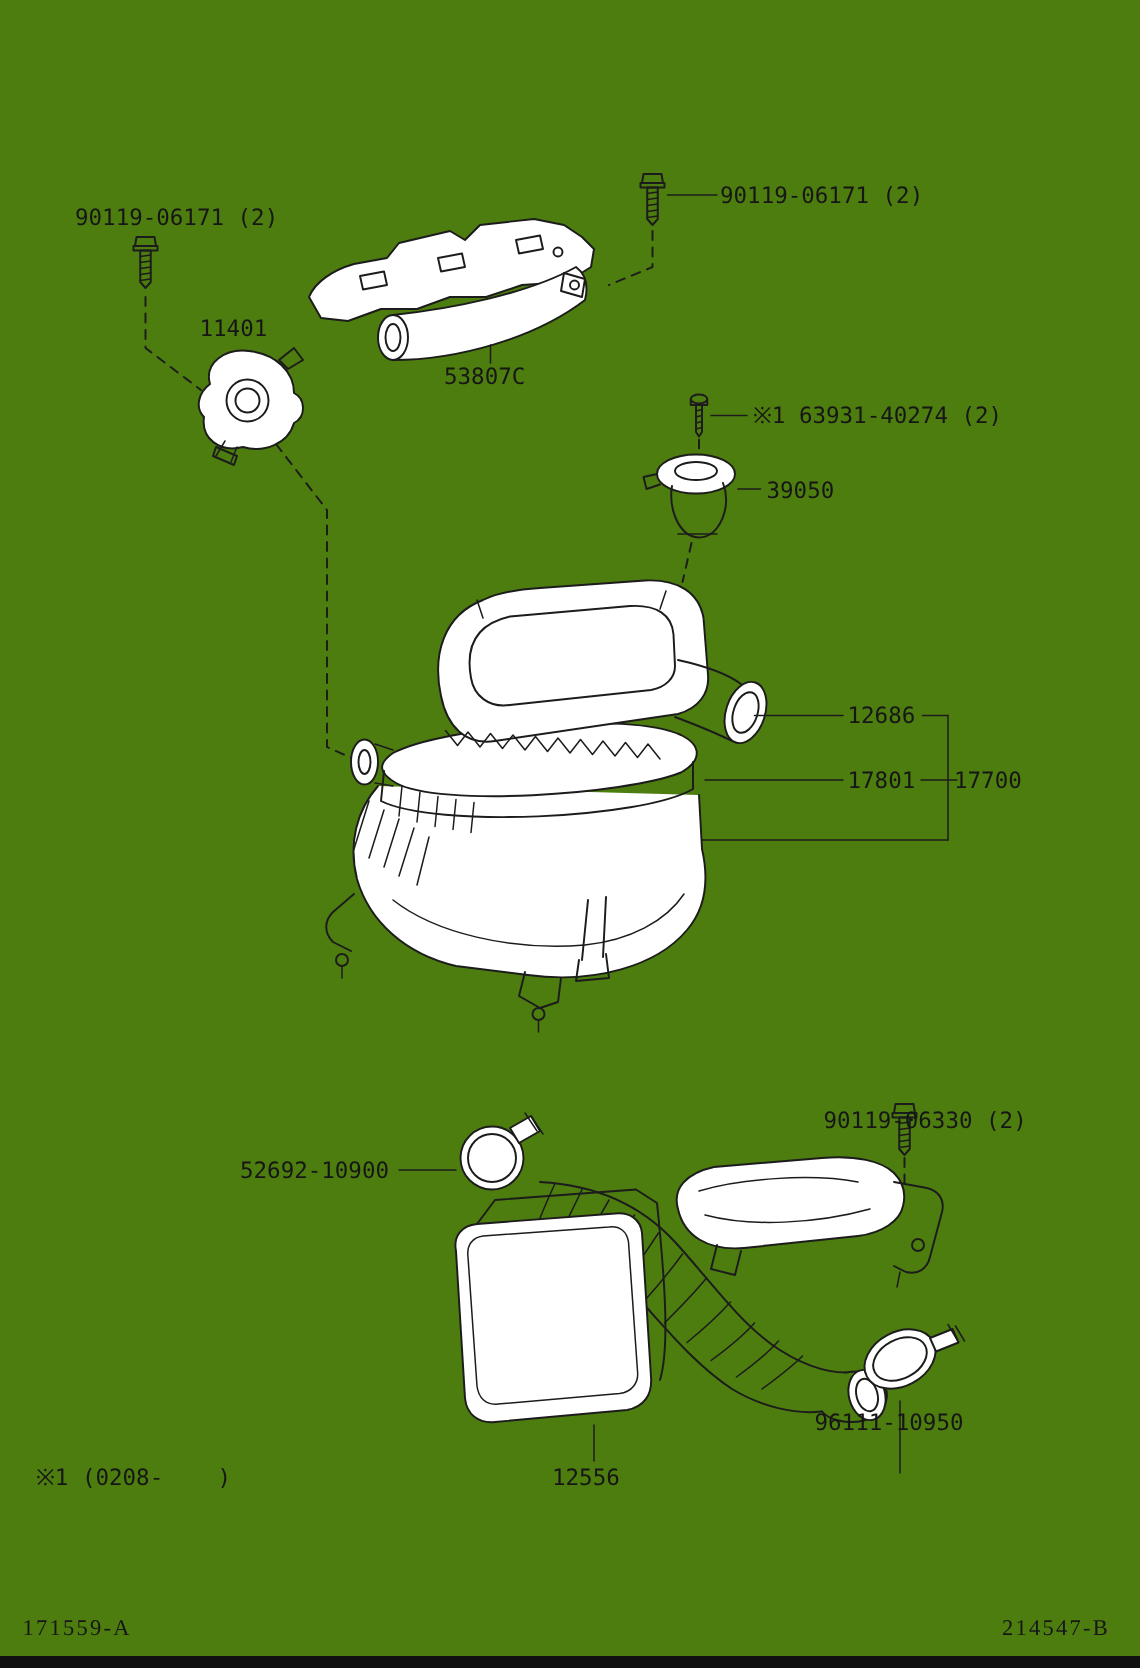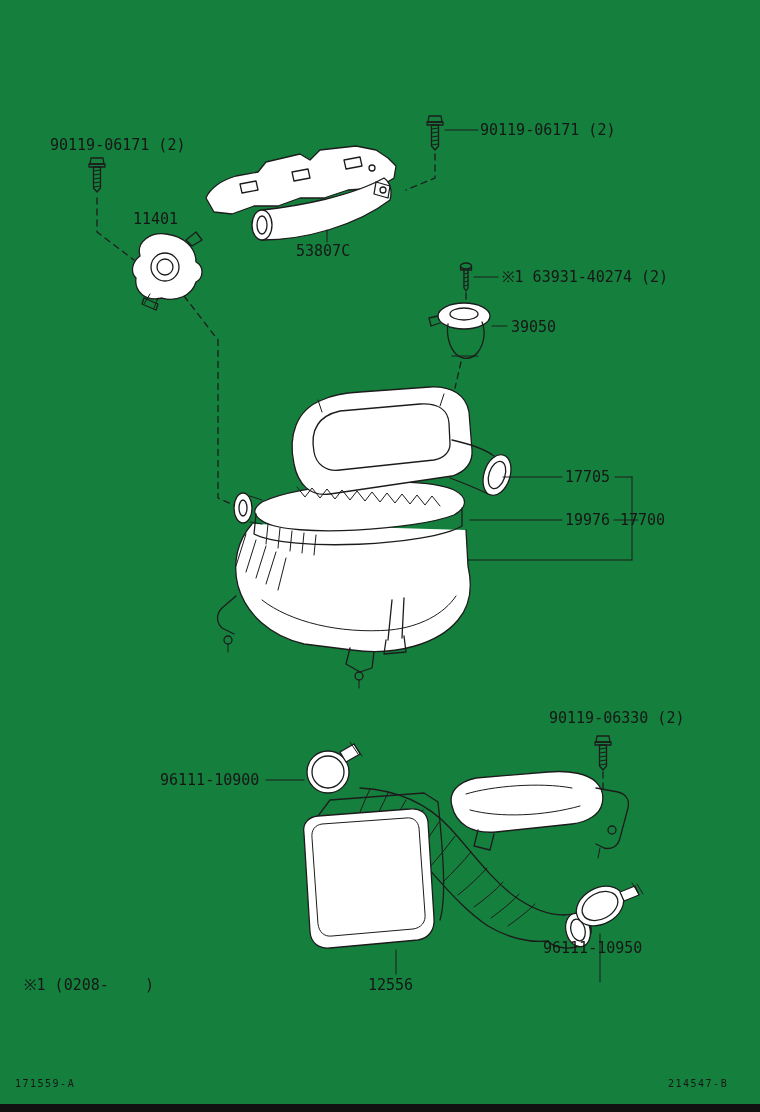--- a/index.html
+++ b/index.html
@@ -1,35 +1,35 @@
 <!DOCTYPE html>
 <html><head>
 <meta charset="utf-8">
 <style>
   html,body{margin:0;padding:0;background:#e8e8e8;}
   .stage{
     position:relative;
     width:760px;height:1112px;
-    background:#15803d;
+    background:#4d7c0f;
     font-family:"DejaVu Sans Mono","Liberation Mono",monospace;
     overflow:hidden;
   }
   svg{position:absolute;left:0;top:0;}
   .art{stroke:#1c1c1c;stroke-width:1.3;fill:none;stroke-linecap:round;stroke-linejoin:round;}
   .w{fill:#ffffff;}
   .thin{stroke-width:1;}
   .dash{stroke-dasharray:6 5;}
   .lbl{
     position:absolute;
     font-size:15px;
     color:#161616;
     white-space:pre;
     line-height:1.1;
   }
-  .footer{letter-spacing:1.5px;font-size:10px;}
+  .footer{letter-spacing:1.5px;font-size:15px;font-family:Liberation Serif, serif;}
   .bar{position:absolute;left:0;bottom:0;width:760px;height:8px;background:#111111;}
 </style>
 </head>
 <body>
 
 <div class="stage">
 
   <svg width="760" height="1112" viewBox="0 0 760 1112">
     <defs>
       <g id="bolt">
@@ -195,25 +195,25 @@
       <path class="art thin" d="M600,934 L600,982"></path>
     </g>
   </svg>
 
   <div class="lbl" style="left:50px;top:137px">90119-06171 (2)</div>
   <div class="lbl" style="left:480px;top:122px">90119-06171 (2)</div>
   <div class="lbl" style="left:133px;top:211px">11401</div>
   <div class="lbl" style="left:296px;top:243px">53807C</div>
   <div class="lbl" style="left:502px;top:269px">※1 63931-40274 (2)</div>
   <div class="lbl" style="left:511px;top:319px">39050</div>
-  <div class="lbl" style="left:565px;top:469px">17705</div>
-  <div class="lbl" style="left:565px;top:512px">19976</div>
-  <div class="lbl" style="left:620px;top:512px">17700</div>
-  <div class="lbl" style="left:549px;top:710px">90119-06330 (2)</div>
-  <div class="lbl" style="left:160px;top:772px">96111-10900</div>
+  <div class="lbl" style="left:565px;top:469px">12686</div>
+  <div class="lbl" style="left:565px;top:512px">17801</div>
+  <div class="lbl" style="left:636px;top:512px">17700</div>
+  <div class="lbl" style="left:549px;top:739px">90119-06330 (2)</div>
+  <div class="lbl" style="left:160px;top:772px">52692-10900</div>
   <div class="lbl" style="left:368px;top:977px">12556</div>
   <div class="lbl" style="left:543px;top:940px">96111-10950</div>
 
   <div class="lbl" style="left:24px;top:977px">※1 (0208-    )</div>
   <div class="lbl footer" style="left:15px;top:1078px">171559-A</div>
   <div class="lbl footer" style="left:668px;top:1078px">214547-B</div>
 
   <div class="bar"></div>
 </div>
 

